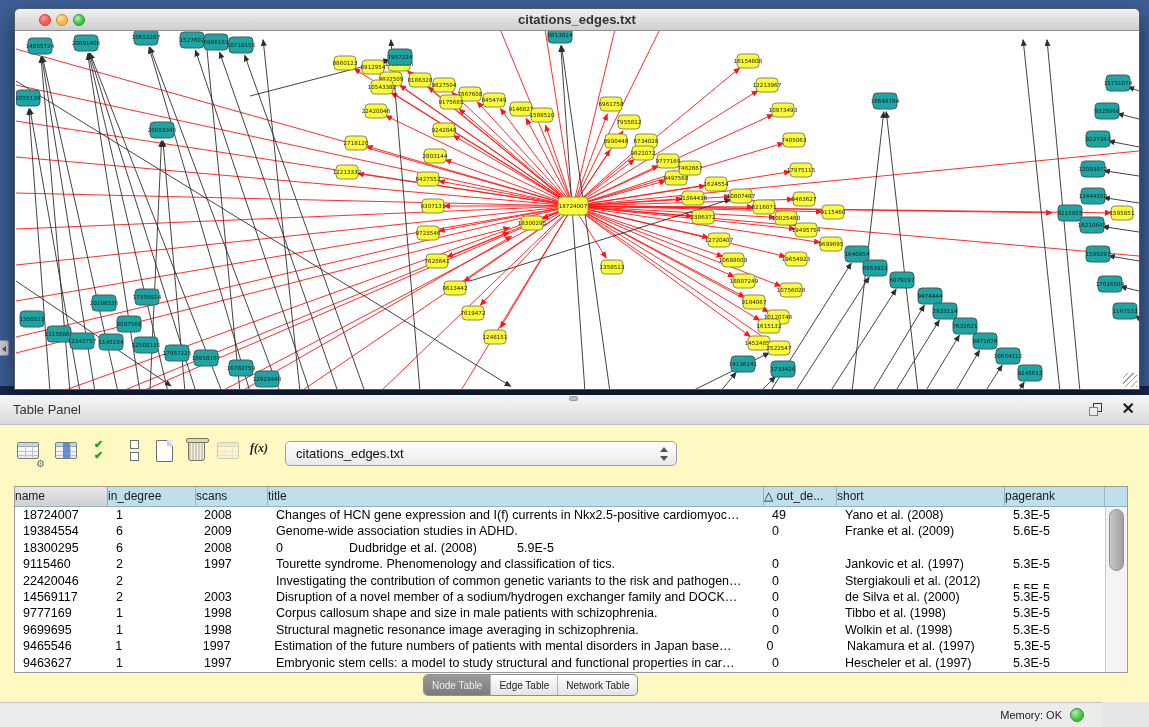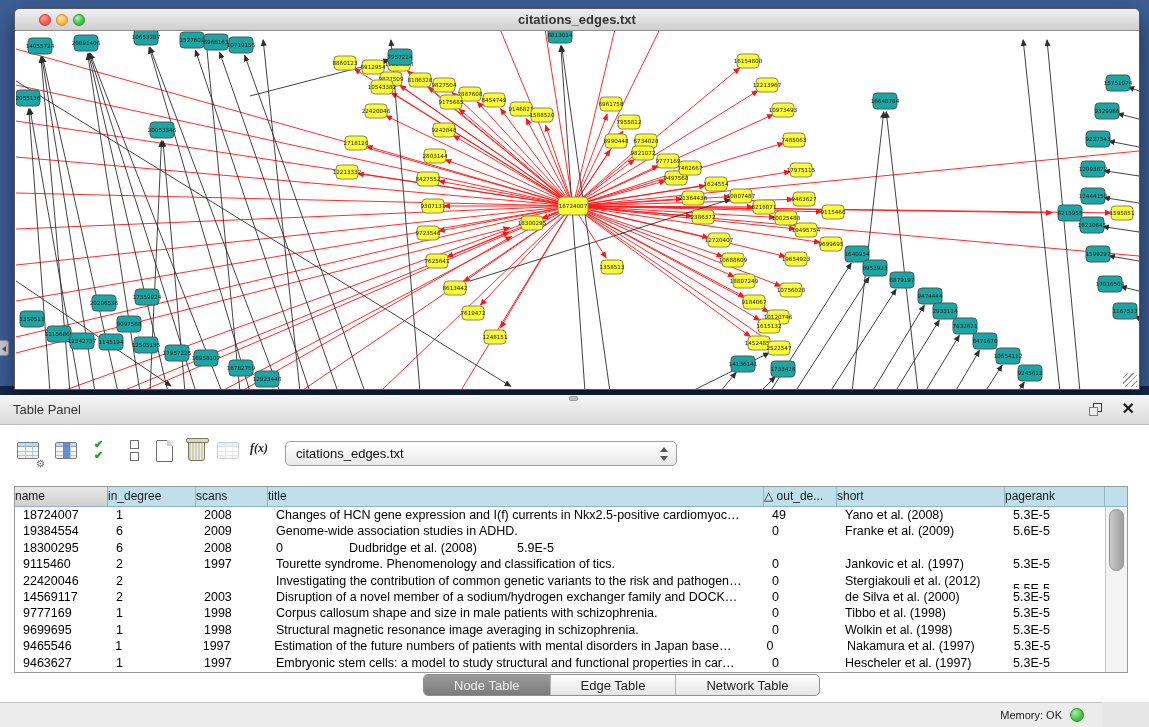--- a/index.html
+++ b/index.html
@@ -18,21 +18,21 @@
   .tl { position:absolute; top:5px; width:12px; height:12px; border-radius:50%; }
   .tl.red { left:24px; background:radial-gradient(circle at 35% 30%, #ff9d97, #F95850 60%); border:1px solid #c33e37; }
   .tl.yellow { left:41px; background:radial-gradient(circle at 35% 30%, #ffe6a8, #FBB43D 60%); border:1px solid #c98f2d; }
   .tl.green { left:58px; background:radial-gradient(circle at 35% 30%, #b9f0b0, #37C441 60%); border:1px solid #2b9330; }
   .canvas { position:absolute; left:1px; top:22px; width:1123px; height:358px; background:#fff; overflow:hidden; }
   .canvas svg { display:block; }
   .resize-grip { position:absolute; right:2px; bottom:2px; width:14px; height:14px;
     background:repeating-linear-gradient(135deg, transparent 0 3px, #9a9a9a 3px 4px); }
 
   
-  .table-panel { position:absolute; left:0; top:395px; width:1149px; height:307px; background:#ffffff; }
+  .table-panel { position:absolute; left:0; top:395px; width:1149px; height:307px; background:#fef9c3; }
   .panel-header { position:absolute; left:0; top:0; width:100%; height:30px; background:linear-gradient(#F6F6F6,#DADADA); border-bottom:1px solid #BDBDBD; }
   .panel-title { position:absolute; left:13px; top:7px; font-size:13px; color:#333; }
   .drag-dot { position:absolute; left:569px; top:1px; width:9px; height:5px; background:#BFBFBF; border-radius:2px; border:1px solid #9a9a9a; }
   .float-btn { position:absolute; right:44px; top:7px; width:16px; height:16px; cursor:default; }
   .float-btn .sq1 { position:absolute; left:4px; top:1px; width:9px; height:9px; border:1px solid #24365c; background:transparent; }
   .float-btn .sq2 { position:absolute; left:0px; top:5px; width:9px; height:9px; border:1px solid #8a8450; background:#EDEDED; }
   .close-btn { position:absolute; right:14px; top:4px; font-size:16px; font-weight:bold; color:#1d1d1d; }
 
   .toolbar { position:absolute; left:10px; top:40px; height:34px; }
   .tool-btn { position:absolute; top:2px; width:30px; height:30px; }
@@ -65,21 +65,21 @@
   .thead { display:flex; height:20px; background:#BFE0EB; border-bottom:1px solid #8fb2bf; }
   .th { font-size:12px; color:#1a1a1a; text-align:left; line-height:19px; border-right:1px solid #93b7c4; overflow:hidden; white-space:nowrap; }
   .th.name-col { background:linear-gradient(#E8E8E8,#CFCFCF); border-right:1px solid #a5a5a5; }
   .tbody { position:absolute; left:0; top:20px; right:22px; bottom:0; overflow:hidden; }
   .tr { display:flex; height:16.4px; background:#fff; }
   .td { font-size:12.5px; color:#000; line-height:16px; padding-left:8px; white-space:nowrap; overflow:hidden; }
   .vscroll { position:absolute; right:0; top:20px; width:22px; bottom:0; background:#F4F4F4; border-left:1px solid #c9c9c9; }
   .vthumb { position:absolute; left:3px; top:2px; width:15px; height:62px; border-radius:8px; background:linear-gradient(90deg,#c9c9c9,#9f9f9f); border:1px solid #909090; }
 
   .tabs { position:absolute; left:423px; top:279px; height:22px; display:flex; border:1px solid #8f8f8f; border-radius:5px; overflow:hidden; background:linear-gradient(#FFF,#E4E4E4); }
-  .tab { font-size:13px; line-height:21px; text-align:right; color:#222; border-right:1px solid #b5b5b5; padding:0 30px; }
+  .tab { font-size:10px; line-height:21px; text-align:right; color:#222; border-right:1px solid #b5b5b5; padding:0 8px; }
   .tab:last-child { border-right:none; }
   .tab.selected { background:linear-gradient(#9a9a9a,#7b7b7b); color:#EFEFEF; }
 
   
   .statusbar { position:absolute; left:0; top:702px; width:1102px; height:25px; background:#ECECEC; border-top:1px solid #C2C2C2; }
   .mem-label { position:absolute; right:40px; top:6px; font-size:11px; color:#222; }
   .mem-dot { position:absolute; right:18px; top:5px; width:14px; height:14px; border-radius:50%;
     background:radial-gradient(circle at 35% 30%, #aef0a0, #3DC23D 65%); border:1px solid #2d8f2d; }
 </style>
 </head>

